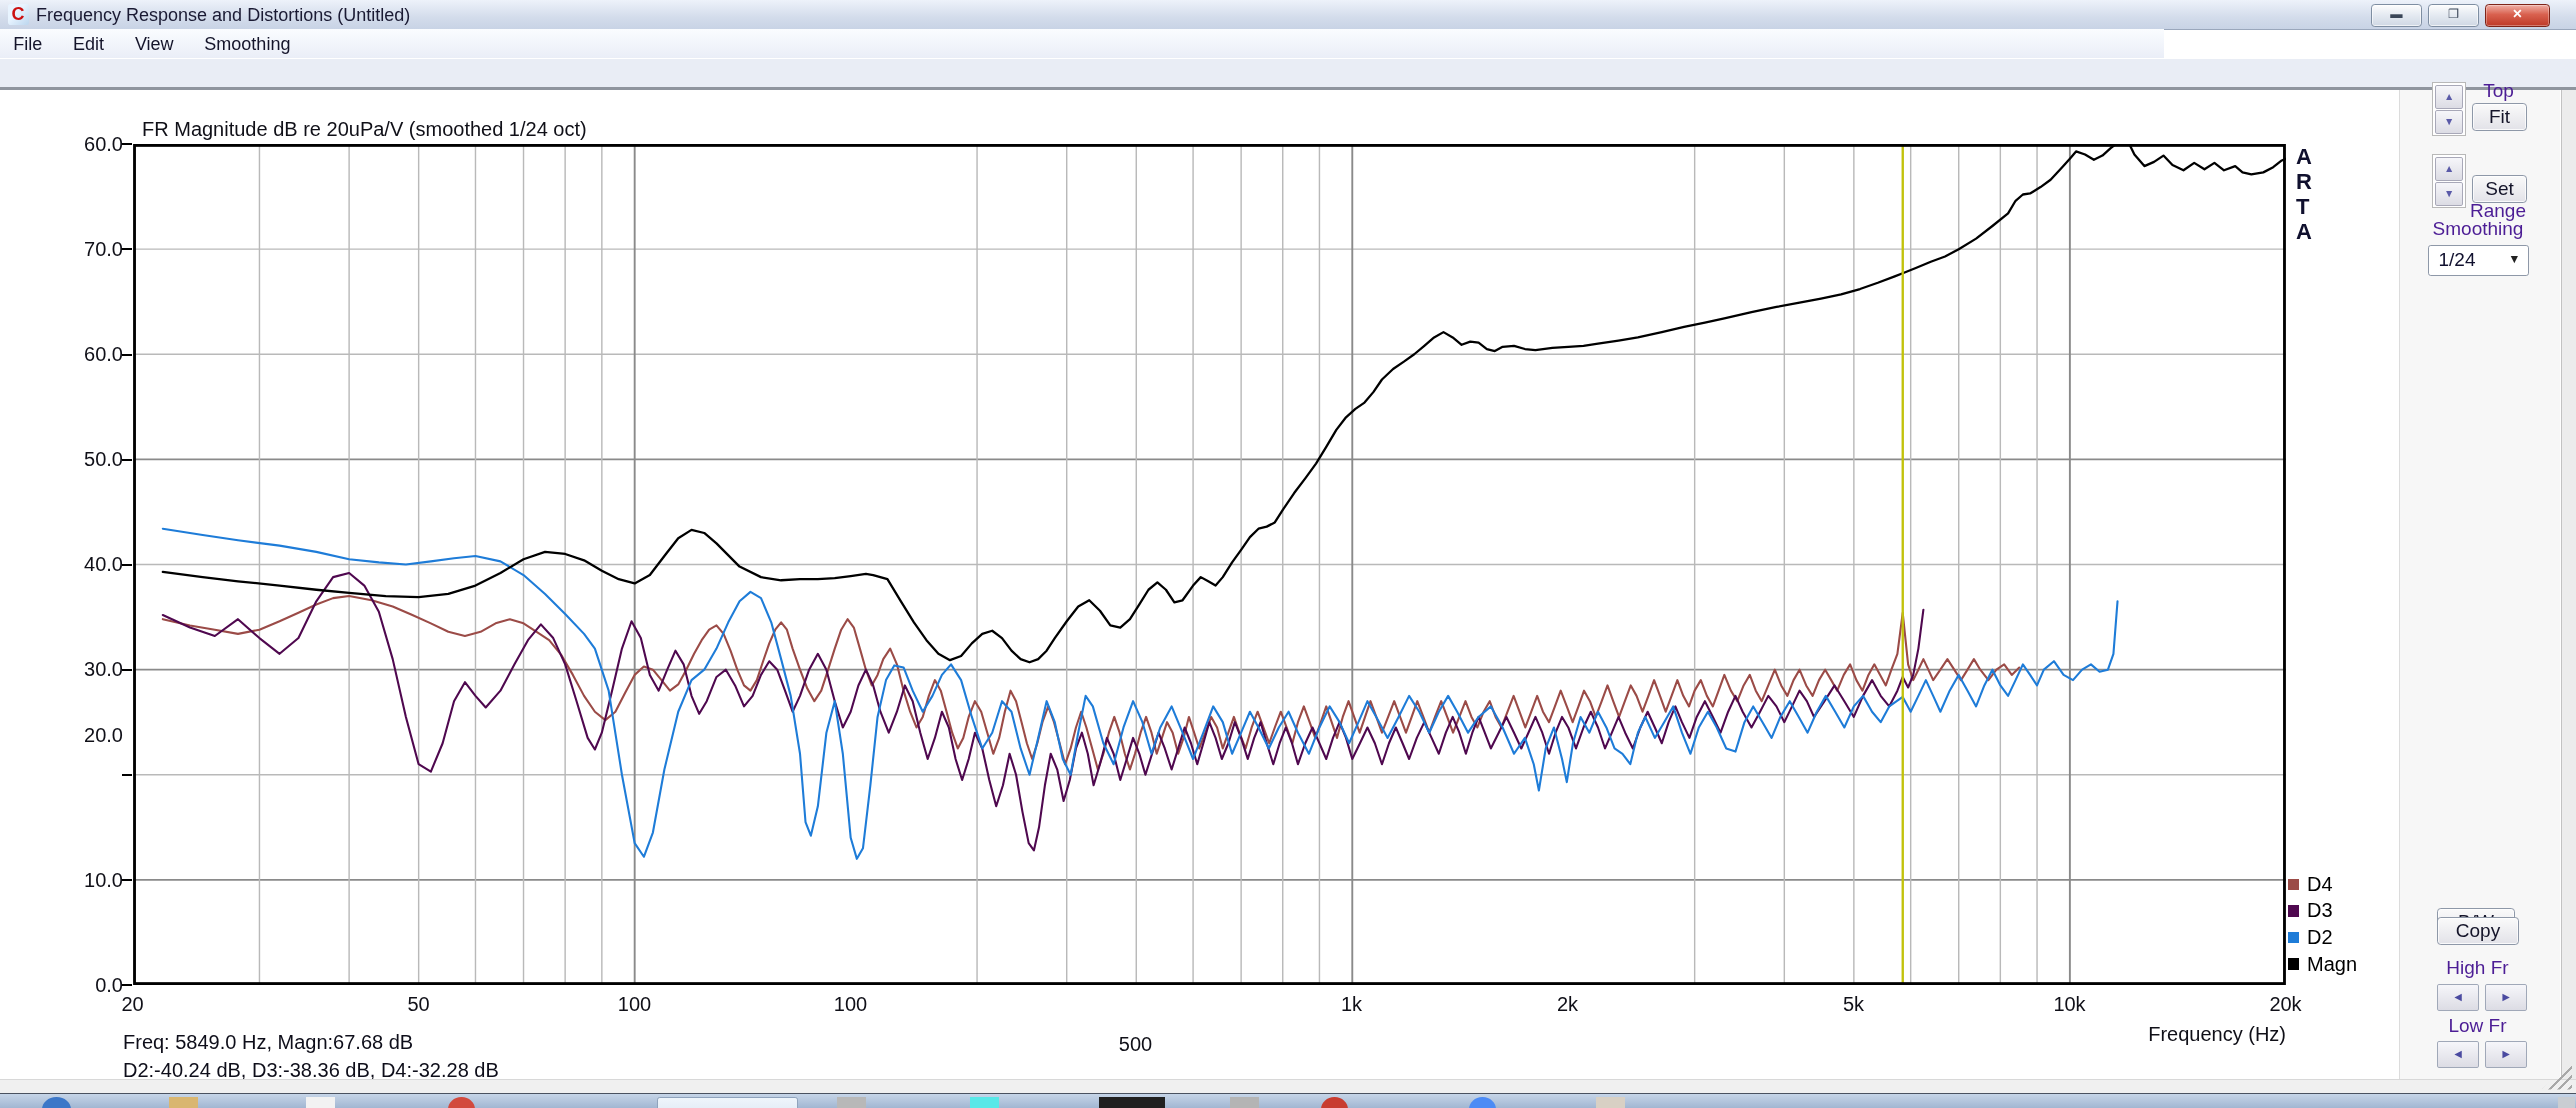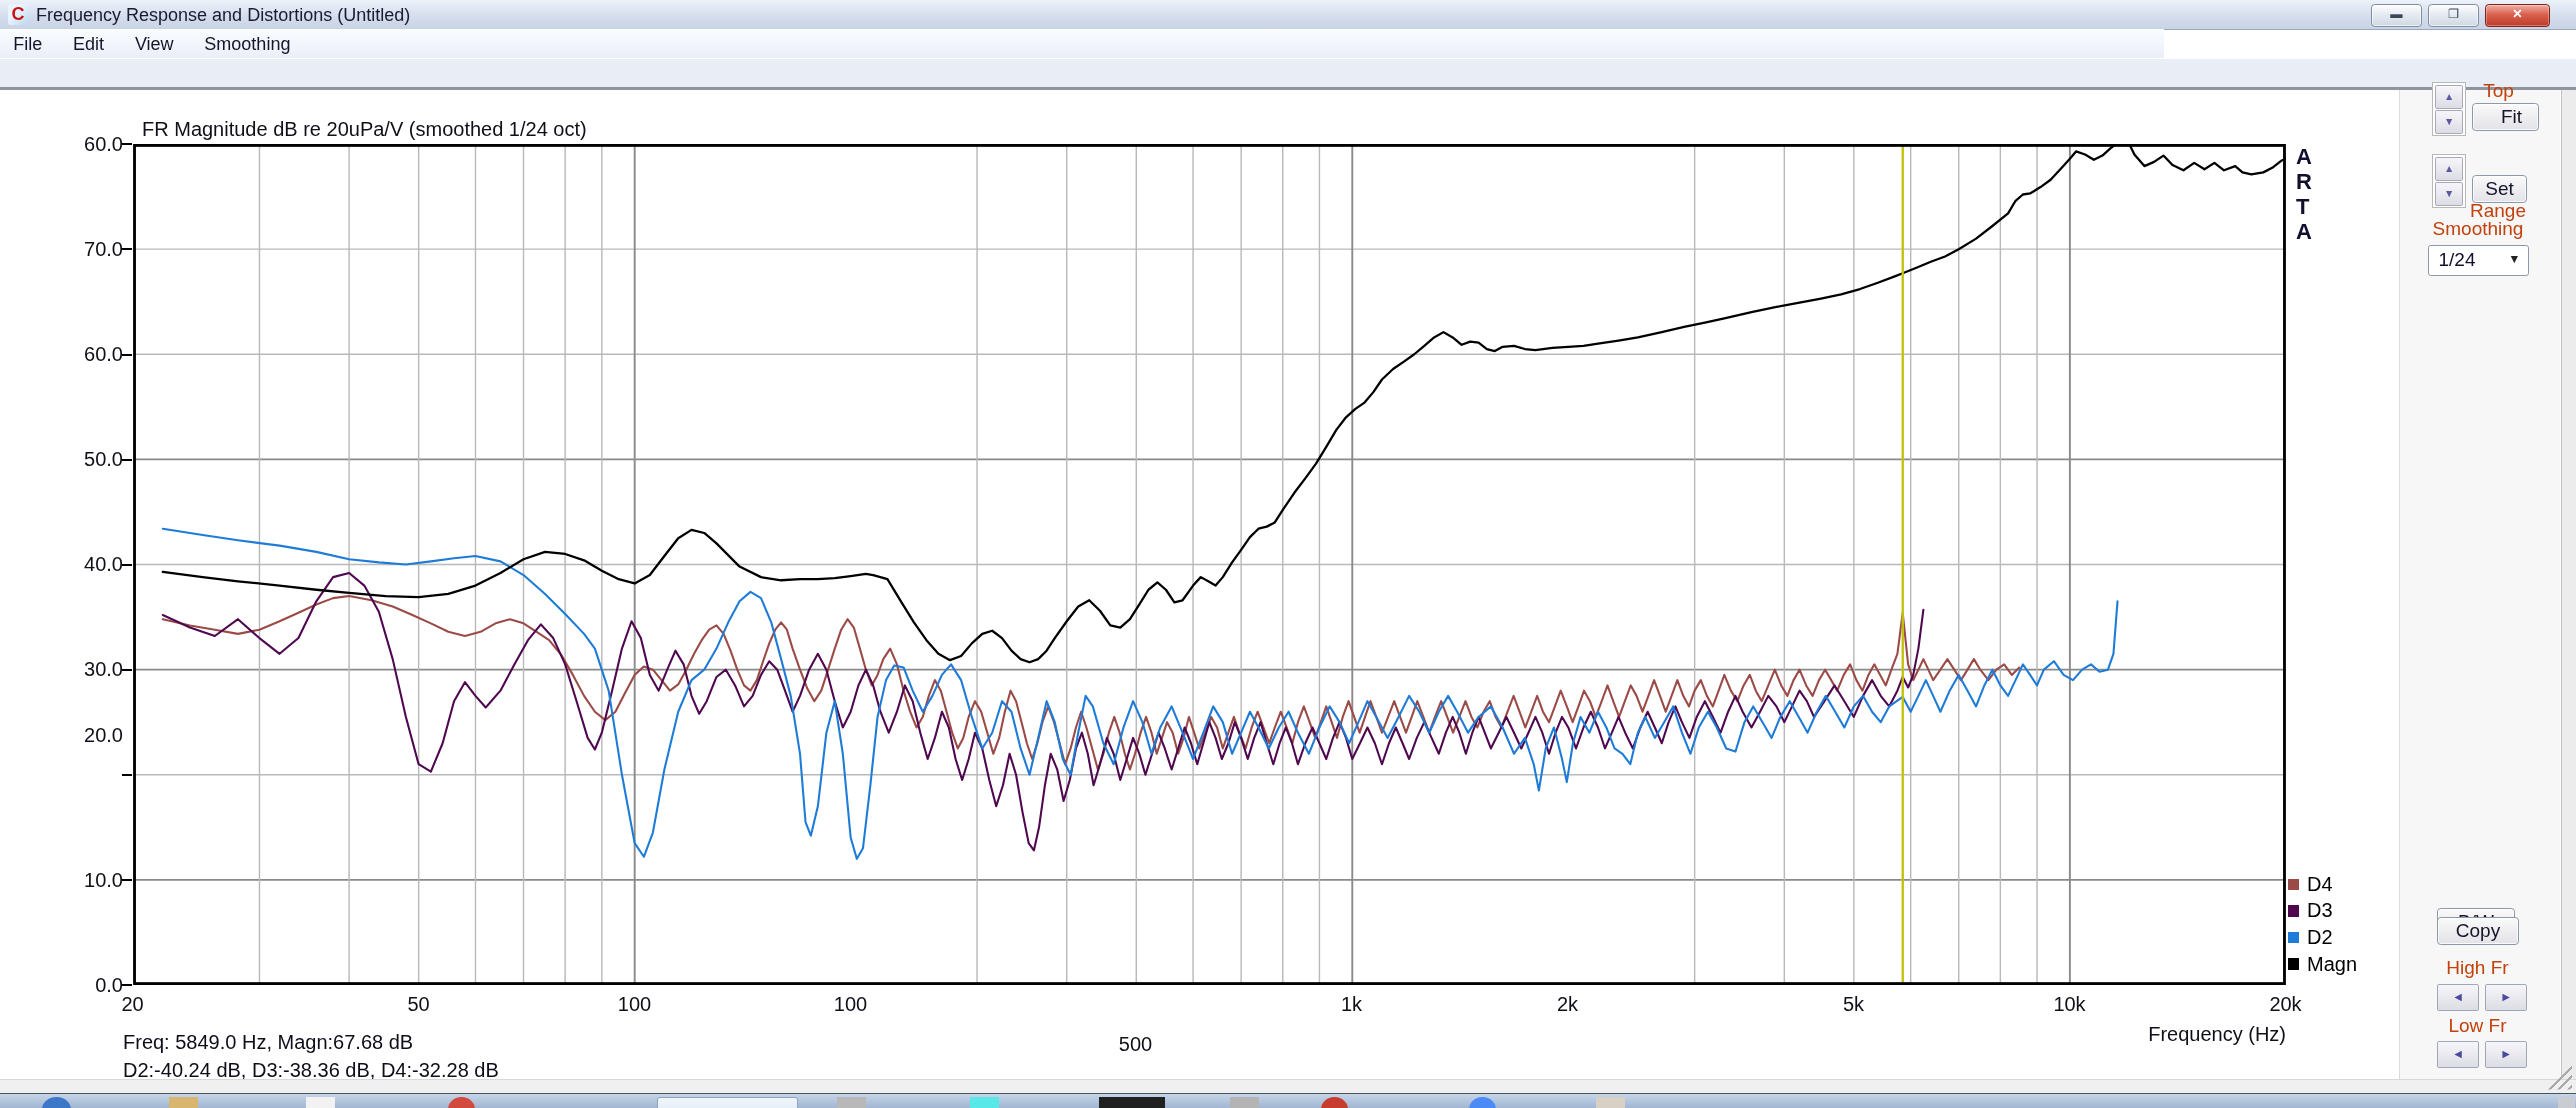--- a/index.html
+++ b/index.html
@@ -36,21 +36,21 @@
   #watermark{left:2296px;top:144px;font-size:22px;line-height:25px;color:#10102E;white-space:pre-line;font-weight:bold;letter-spacing:0.9px;}
   #legend{left:2288px;top:871px;}
   .legend-item{position:relative;height:26.6px;width:114px;}
   .legend-swatch{position:absolute;left:0;top:7.6px;width:11.4px;height:11.4px;}
   .legend-label{position:absolute;left:19px;top:1.9px;font-size:20px;color:#000;}
   #status1{left:123px;top:1031px;font-size:20px;color:#0E0E1A;}
   #status2{left:123px;top:1059px;font-size:20px;color:#0E0E1A;}
   
   #panel-divider{left:2399px;top:90px;width:0.9px;height:989px;background:#DCDCDC;}
   #panel{left:2400px;top:90px;width:160px;height:989px;background:#F7F7F7;}
-  .ctl-label{font-size:19px;color:#c2410c;text-align:center;}
+  .ctl-label{font-size:19px;color:#4c1d95;text-align:center;}
   .btn{border:0.9px solid #8E98A8;border-radius:3.8px;background:linear-gradient(#FAFAFA,#E2E2E8);
        font-size:19px;color:#15152A;text-align:center;box-shadow:inset 0 0 0 0.9px #FFFFFFCC;}
   .spin-group{width:30px;border:0.9px solid #B8B8B8;background:#fff;padding:0.9px;}
   .spin-btn{width:26.6px;height:22px;margin:0.9px;border:0.9px solid #A8A8B8;border-radius:1.9px;
     background:linear-gradient(#F6F6FA,#DCDCE4);color:#5A5AA8;font-size:10.4px;line-height:22px;text-align:center;}
   .arrow-btn{width:40px;height:25px;border:0.9px solid #A0A8B8;border-radius:1.9px;display:inline-block;
     background:linear-gradient(#F6F6FA,#DCDCE4);color:#4A4AA0;font-size:12.3px;line-height:24px;text-align:center;margin-right:1.9px;}
   #smooth-dd{left:2428px;top:245px;width:99px;height:28.5px;border:0.9px solid #8E98A8;border-radius:2.8px;background:#fff;}
   #smooth-dd .val{position:absolute;left:9.5px;top:2.8px;font-size:19px;color:#10102E;}
   #smooth-dd .caret{position:absolute;right:7.6px;top:5.7px;font-size:12.3px;color:#222;}
@@ -178,21 +178,21 @@
 <div class="abs" id="status2">D2:-40.24 dB, D3:-38.36 dB, D4:-32.28 dB</div>
 
 <div class="abs" id="panel"></div>
 <div class="abs" id="panel-divider"></div>
 
 <div class="abs spin-group" style="left:2432px;top:82px;">
   <div class="spin-btn">▲</div>
   <div class="spin-btn">▼</div>
 </div>
 <div class="abs ctl-label" style="left:2468px;top:80px;width:61px;">Top</div>
-<div class="abs btn" style="left:2472px;top:103px;width:53px;height:26px;line-height:25px;padding-left:12px;">Fit</div>
+<div class="abs btn" style="left:2472px;top:103px;width:53px;height:26px;line-height:25px;">Fit</div>
 
 <div class="abs spin-group" style="left:2432px;top:154px;">
   <div class="spin-btn">▲</div>
   <div class="spin-btn">▼</div>
 </div>
 <div class="abs ctl-label" style="left:2464px;top:152px;width:68px;margin-top:48px;">Range</div>
 <div class="abs btn" style="left:2472px;top:175px;width:53px;height:26px;line-height:25px;">Set</div>
 
 <div class="abs ctl-label" style="left:2422px;top:218px;width:112px;">Smoothing</div>
 <div class="abs" id="smooth-dd">

